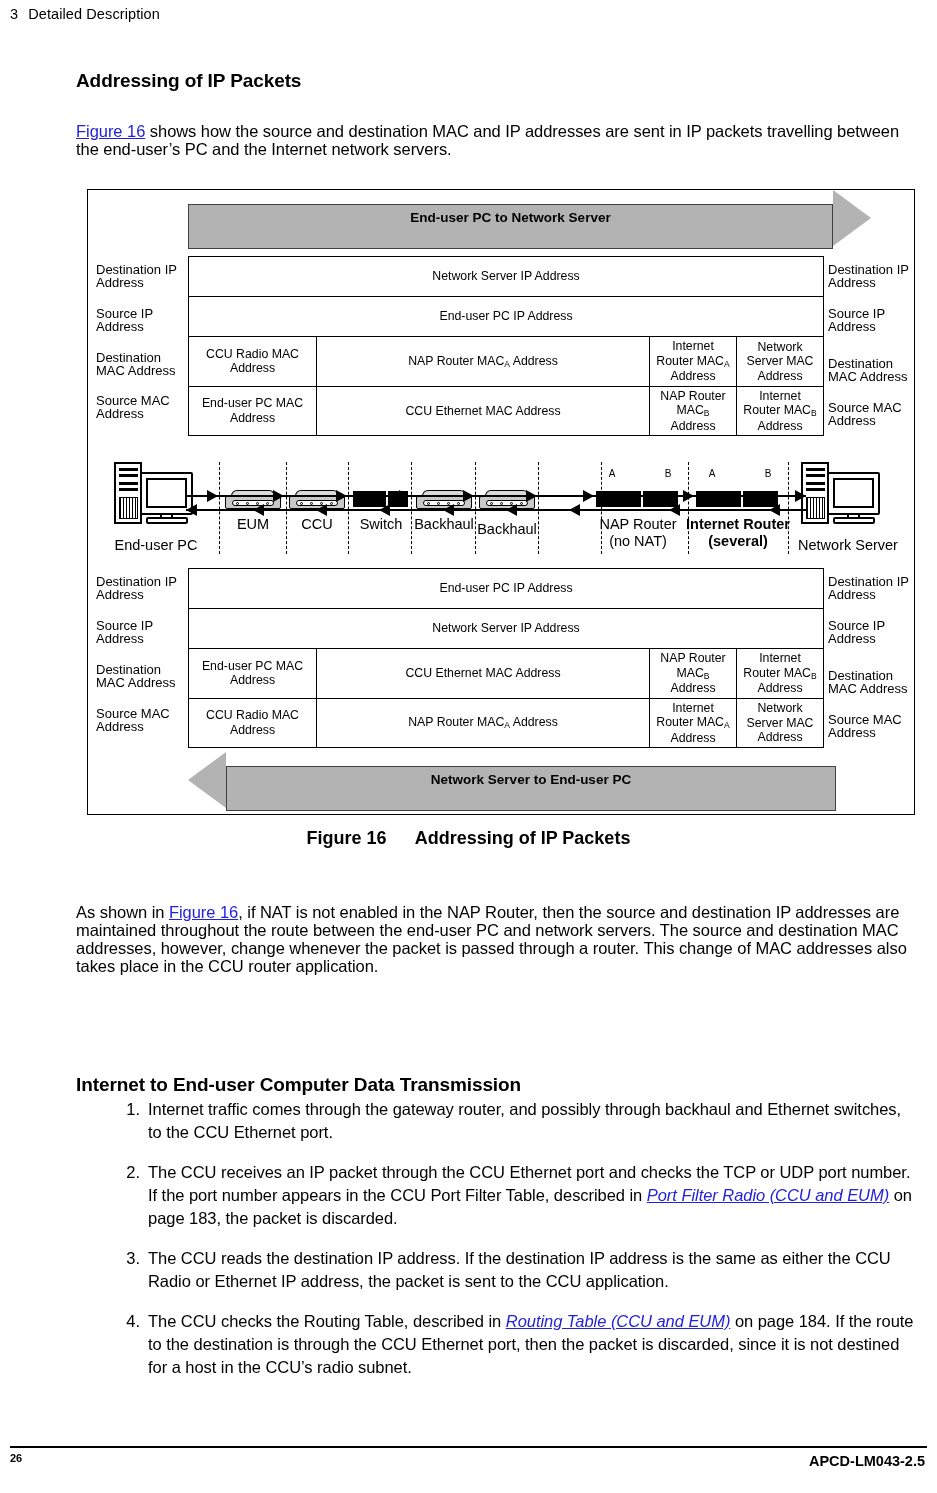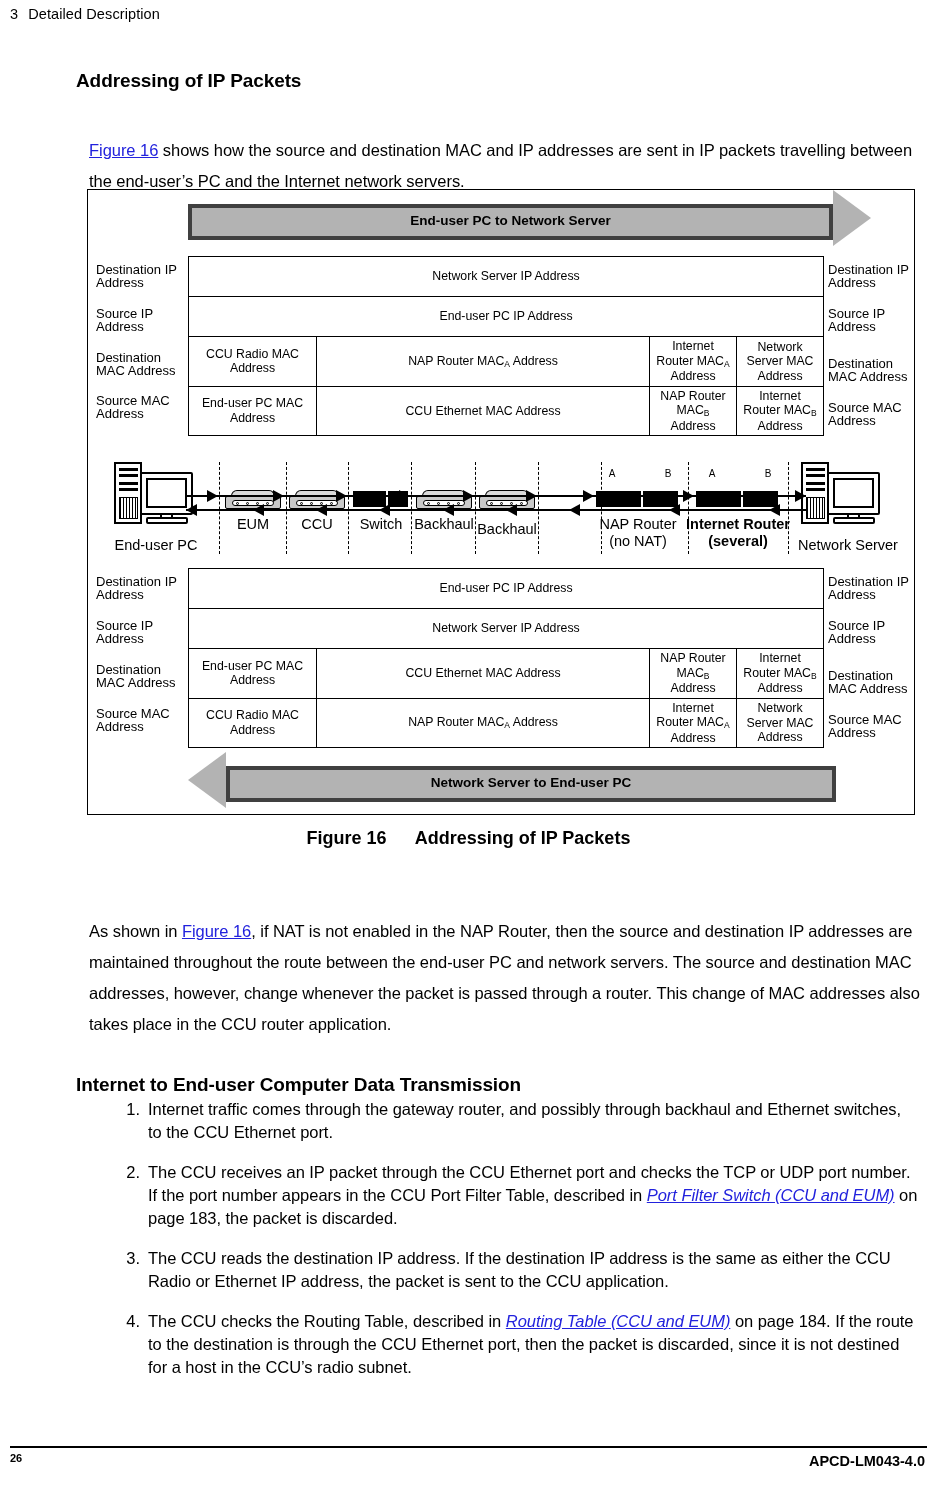--- a/index.html
+++ b/index.html
@@ -26,42 +26,42 @@
   h2.sect {
     position: absolute;
     font-size: 19px;
     font-weight: bold;
     margin: 0;
     letter-spacing: -0.1px;
   }
   p.body {
     position: absolute;
     font-size: 16.5px;
-    line-height: 31px;
-    margin: 13px;
+    line-height: 18px;
+    margin: 0;
     letter-spacing: -0.05px;
   }
   .lnk { color: #2222dd; }
   .lnk-i { color: #2222dd; font-style: italic; }
 
   
   .figure {
     position: absolute;
     left: 87px; top: 189px;
     width: 828px; height: 626px;
     border: 1px solid #000;
     background: #fff;
   }
 
   
   .banner {
     position: absolute;
-    height: 36px;
+    height: 45px;
     background: #b3b3b3;
-    border: 4px solid #404040;
+    border: 1px solid #404040;
   }
   .banner-label {
     position: absolute;
     width: 100%;
     text-align: center;
     font-size: 13.5px;
     font-weight: bold;
     line-height: 26px;
     color: #000;
   }
@@ -578,20 +578,20 @@
 <div class="fig-caption">
   <span class="fignum">Figure 16</span><span>Addressing of IP Packets</span>
 </div>
 
 <p class="body" style="left:76px; top:903px; width:852px;"><span>As shown in </span><a class="lnk" href="#">Figure 16</a><span>, if NAT is not enabled in the NAP Router, then the source and destination IP addresses are maintained throughout the route between the end-user PC and network servers. The source and destination MAC addresses, however, change whenever the packet is passed through a router. This change of MAC addresses also takes place in the CCU router application.</span></p>
 
 <h2 class="sect" style="left:76px; top:1074px;">Internet to End-user Computer Data Transmission</h2>
 
 <ol class="steps" id="steps-list">
     <li><span class="num">1.</span><span>Internet traffic comes through the gateway router, and possibly through backhaul and Ethernet switches, to the CCU Ethernet port.</span></li>
-    <li><span class="num">2.</span><span>The CCU receives an IP packet through the CCU Ethernet port and checks the TCP or UDP port number. If the port number appears in the CCU Port Filter Table, described in </span><a class="lnk-i" href="#">Port Filter Switch (CCU and EUM)</a><span> on page 183, the packet is discarded.</span></li>
+    <li><span class="num">2.</span><span>The CCU receives an IP packet through the CCU Ethernet port and checks the TCP or UDP port number. If the port number appears in the CCU Port Filter Table, described in </span><a class="lnk-i" href="#">Port Filter Radio (CCU and EUM)</a><span> on page 183, the packet is discarded.</span></li>
     <li><span class="num">3.</span><span>The CCU reads the destination IP address. If the destination IP address is the same as either the CCU Radio or Ethernet IP address, the packet is sent to the CCU application.</span></li>
     <li><span class="num">4.</span><span>The CCU checks the Routing Table, described in </span><a class="lnk-i" href="#">Routing Table (CCU and EUM)</a><span> on page 184. If the route to the destination is through the CCU Ethernet port, then the packet is discarded, since it is not destined for a host in the CCU’s radio subnet.</span></li>
   </ol>
 
 <div class="footer-rule"></div>
 <div class="footer-left">26</div>
-<div class="footer-right">APCD-LM043-4.0</div>
+<div class="footer-right">APCD-LM043-2.5</div>
 
 </body></html>

